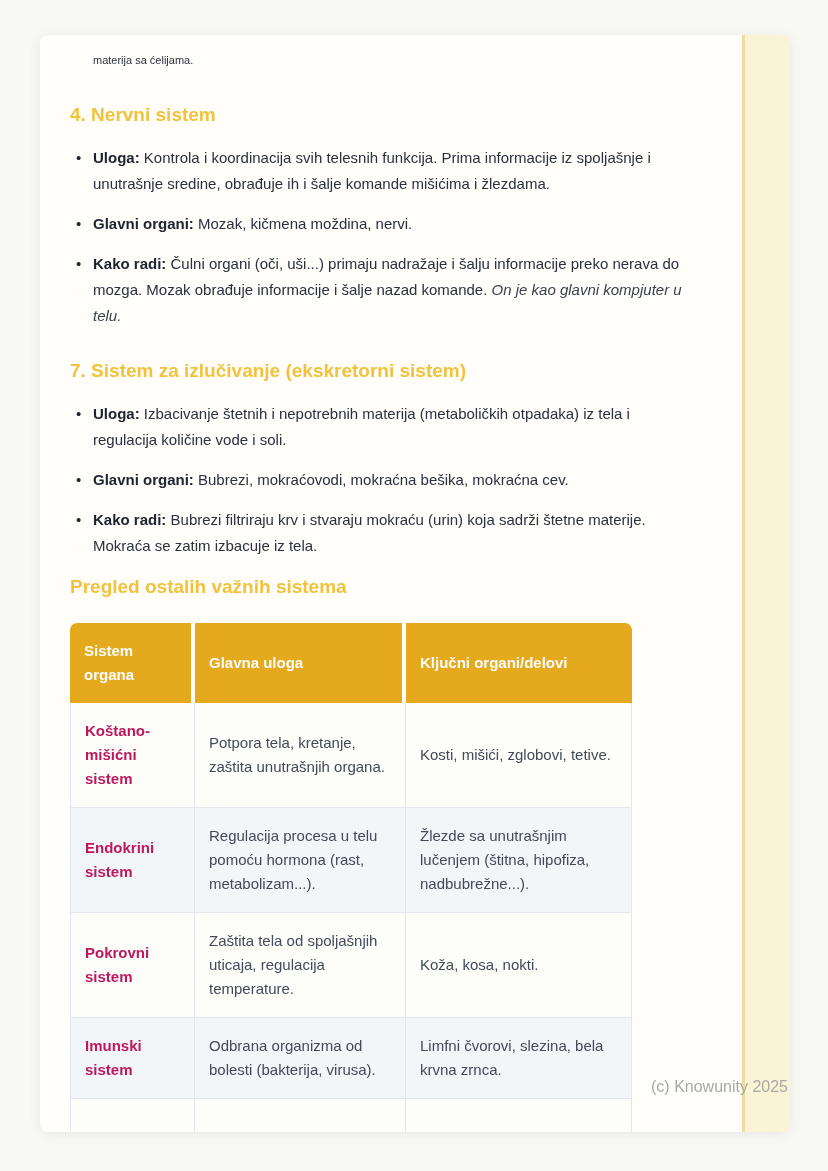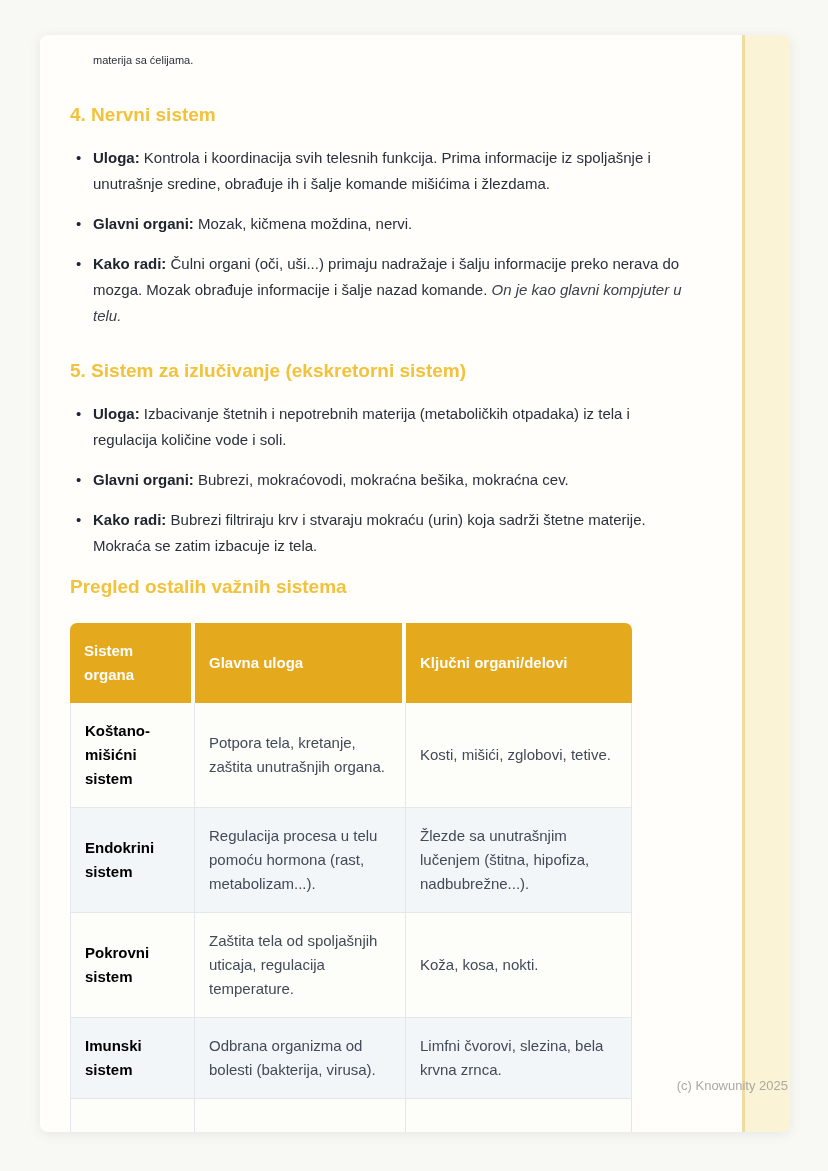--- a/index.html
+++ b/index.html
@@ -101,29 +101,29 @@
     line-height:24px;
     color:#434a57;
     vertical-align:middle;
     padding:16px 14px;
     border-right:1px solid #e3e6ea;
     border-bottom:1px solid #e3e6ea;
   }
   .systems-table tbody td:first-child{
     border-left:1px solid #e3e6ea;
     font-weight:bold;
-    color:#000000;
+    color:#be185d;
   }
   .systems-table tbody tr.row-alt td{background:#f3f6f9;}
   .systems-table tbody tr.row-empty td{height:64px;}
   .watermark{
     position:absolute;
     top:1078px;
     right:40px;
-    font-size:13px;
+    font-size:16px;
     color:#a9a9a4;
     z-index:5;
   }
 </style>
 </head>
 <body>
 
 <div class="viewer">
   <div class="page">
     <div class="page-accent-strip"></div>
@@ -133,21 +133,21 @@
       <div id="sections">
           <section>
             <h2 class="section-heading">4. Nervni sistem</h2>
             <ul class="bullet-list">
               <li class="bullet-item"><strong class="bullet-label">Uloga: </strong>Kontrola i koordinacija svih telesnih funkcija. Prima informacije iz spoljašnje i unutrašnje sredine, obrađuje ih i šalje komande mišićima i žlezdama.</li>
               <li class="bullet-item"><strong class="bullet-label">Glavni organi: </strong>Mozak, kičmena moždina, nervi.</li>
               <li class="bullet-item"><strong class="bullet-label">Kako radi: </strong>Čulni organi (oči, uši...) primaju nadražaje i šalju informacije preko nerava do mozga. Mozak obrađuje informacije i šalje nazad komande.<em> On je kao glavni kompjuter u telu.</em></li>
             </ul>
           </section>
           <section>
-            <h2 class="section-heading">5. Sistem za izlučivanje (ekskretorni sistem)</h2>
+            <h2 class="section-heading">7. Sistem za izlučivanje (ekskretorni sistem)</h2>
             <ul class="bullet-list">
               <li class="bullet-item"><strong class="bullet-label">Uloga: </strong>Izbacivanje štetnih i nepotrebnih materija (metaboličkih otpadaka) iz tela i regulacija količine vode i soli.</li>
               <li class="bullet-item"><strong class="bullet-label">Glavni organi: </strong>Bubrezi, mokraćovodi, mokraćna bešika, mokraćna cev.</li>
               <li class="bullet-item"><strong class="bullet-label">Kako radi: </strong>Bubrezi filtriraju krv i stvaraju mokraću (urin) koja sadrži štetne materije. Mokraća se zatim izbacuje iz tela.</li>
             </ul>
           </section>
         </div>
 
       <h2 class="section-heading table-heading">Pregled ostalih važnih sistema</h2>
 

